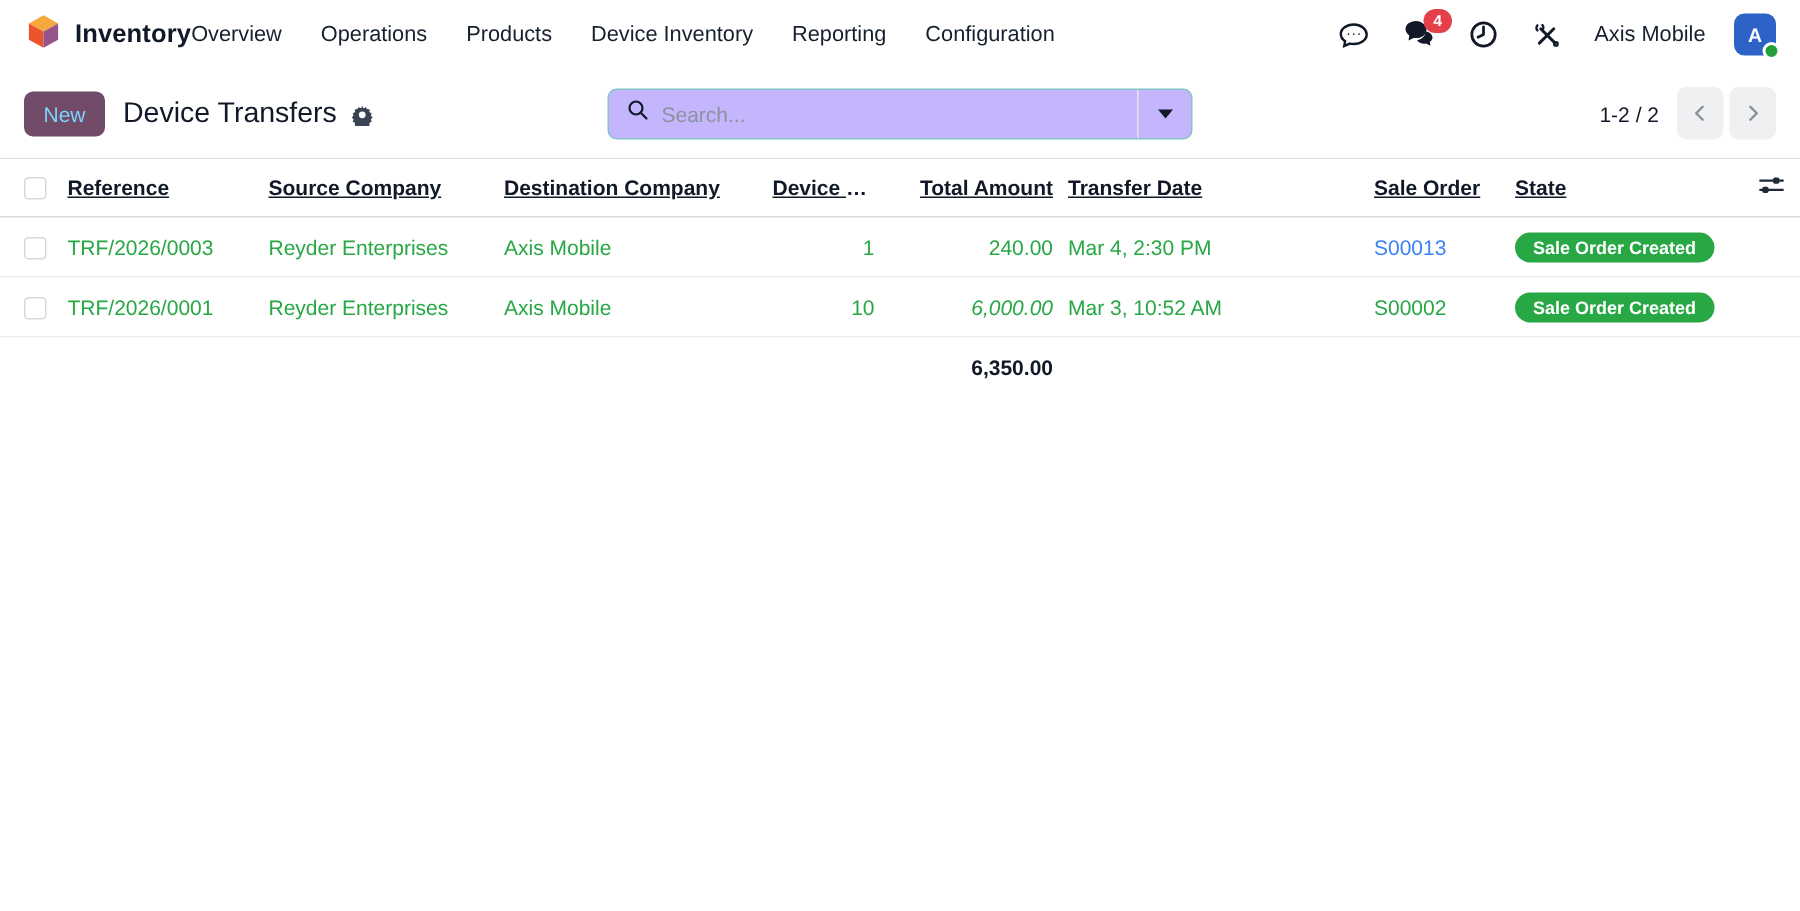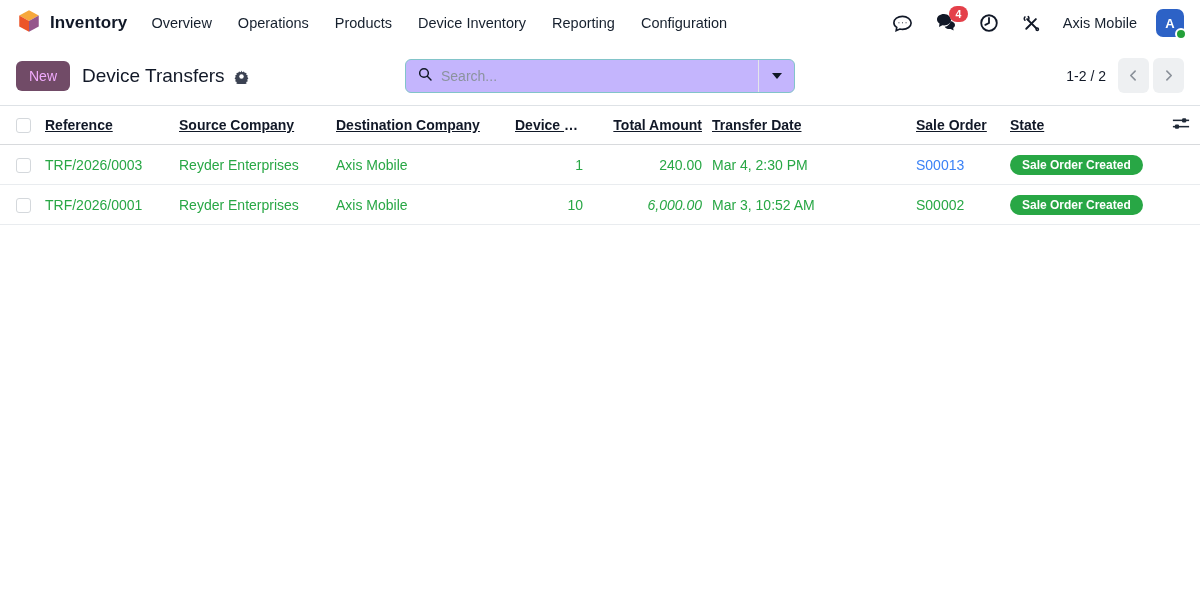--- a/index.html
+++ b/index.html
@@ -4,40 +4,40 @@
 <style>
   * { margin:0; padding:0; box-sizing:border-box; }
   html,body { width:1200px; height:607px; background:#fff; overflow:hidden;
               font-family:"Liberation Sans", sans-serif; color:#111827; }
 
   
   .navbar { height:46px; display:flex; align-items:center; padding:0 16px;
             background:#fff; }
   .brand { display:flex; align-items:center; gap:8px; cursor:pointer; }
   .brand-title { font-size:17px; font-weight:700; letter-spacing:.1px; }
-  .nav-menus { display:flex; align-items:flex-end; gap:26px; margin-left:24px; }
+  .nav-menus { display:flex; align-items:flex-end; gap:26px; }
   .nav-menu { font-size:14.5px; color:#16202e; cursor:pointer; white-space:nowrap; }
   .nav-right { margin-left:auto; display:flex; align-items:center; gap:19px; }
   .nav-icon { position:relative; width:24px; height:24px; display:flex;
               align-items:center; justify-content:center; cursor:pointer; }
   .msg-badge { position:absolute; top:-5px; right:-10px; min-width:19px; height:16px;
                border-radius:9px; color:#fff; font-size:10.5px; font-weight:700;
                display:flex; align-items:center; justify-content:center; padding:0 5px; }
   .company-name { font-size:14.5px; color:#16202e; cursor:pointer; }
   .avatar { position:relative; width:28px; height:28px; border-radius:7px;
             display:flex; align-items:center; justify-content:center;
             color:#fff; font-size:13px; font-weight:700; cursor:pointer; }
   .status-dot { position:absolute; right:-3px; bottom:-3px; width:12px; height:12px;
                 border-radius:50%; border:2px solid #fff; }
 
   
   .control-panel { position:relative; height:59px; display:flex; align-items:center;
                    padding:0 16px; background:#fff; }
   .btn-new { height:30px; padding:0 13px; border:none; border-radius:6px;
-             color:#f0abfc; font-size:14px; font-weight:500; cursor:pointer;
+             color:#7dd3fc; font-size:14px; font-weight:500; cursor:pointer;
              font-family:"Liberation Sans", sans-serif; }
   .view-title { margin-left:12px; font-size:19px; font-weight:500; color:#111827;
                 display:flex; align-items:center; gap:9px; }
   .gear-btn { display:flex; align-items:center; cursor:pointer; margin-top:2px; }
   .search-box { position:absolute; left:50%; top:50%; transform:translate(-50%,-50%);
                 width:390px; height:34px; display:flex; align-items:stretch;
                 border:1px solid #82c4c9; border-radius:6px; background:#c4b5fd; overflow:hidden; }
   .search-main { flex:1; display:flex; align-items:center; gap:8px; padding:0 11px; }
   .search-input { border:none; outline:none; flex:1; font-size:14px; color:#111827;
                   font-family:"Liberation Sans", sans-serif; background:transparent; }
@@ -229,14 +229,19 @@
     <td class="green" style="color: rgb(40, 167, 69);">TRF/2026/0001</td>
     <td class="green" style="color: rgb(40, 167, 69);">Reyder Enterprises</td>
     <td class="green" style="color: rgb(40, 167, 69);">Axis Mobile</td>
     <td class="green num" style="color: rgb(40, 167, 69);">10</td>
     <td class="green num" style="color: rgb(40, 167, 69); font-style: italic;">6,000.00</td>
     <td class="green" style="color: rgb(40, 167, 69);">Mar 3, 10:52 AM</td>
     <td class="green" style="color: rgb(40, 167, 69);">S00002</td>
     <td><span class="badge-state" style="background: rgb(40, 167, 69);">Sale Order Created</span></td>
     <td></td>
   </tr>
+<tr id="total-row">
+      <td colspan="5"></td>
+      <td class="num total-cell">6,350.00</td>
+      <td colspan="4"></td>
+    </tr>
   </tbody>
 </table>
 
 </body></html>

